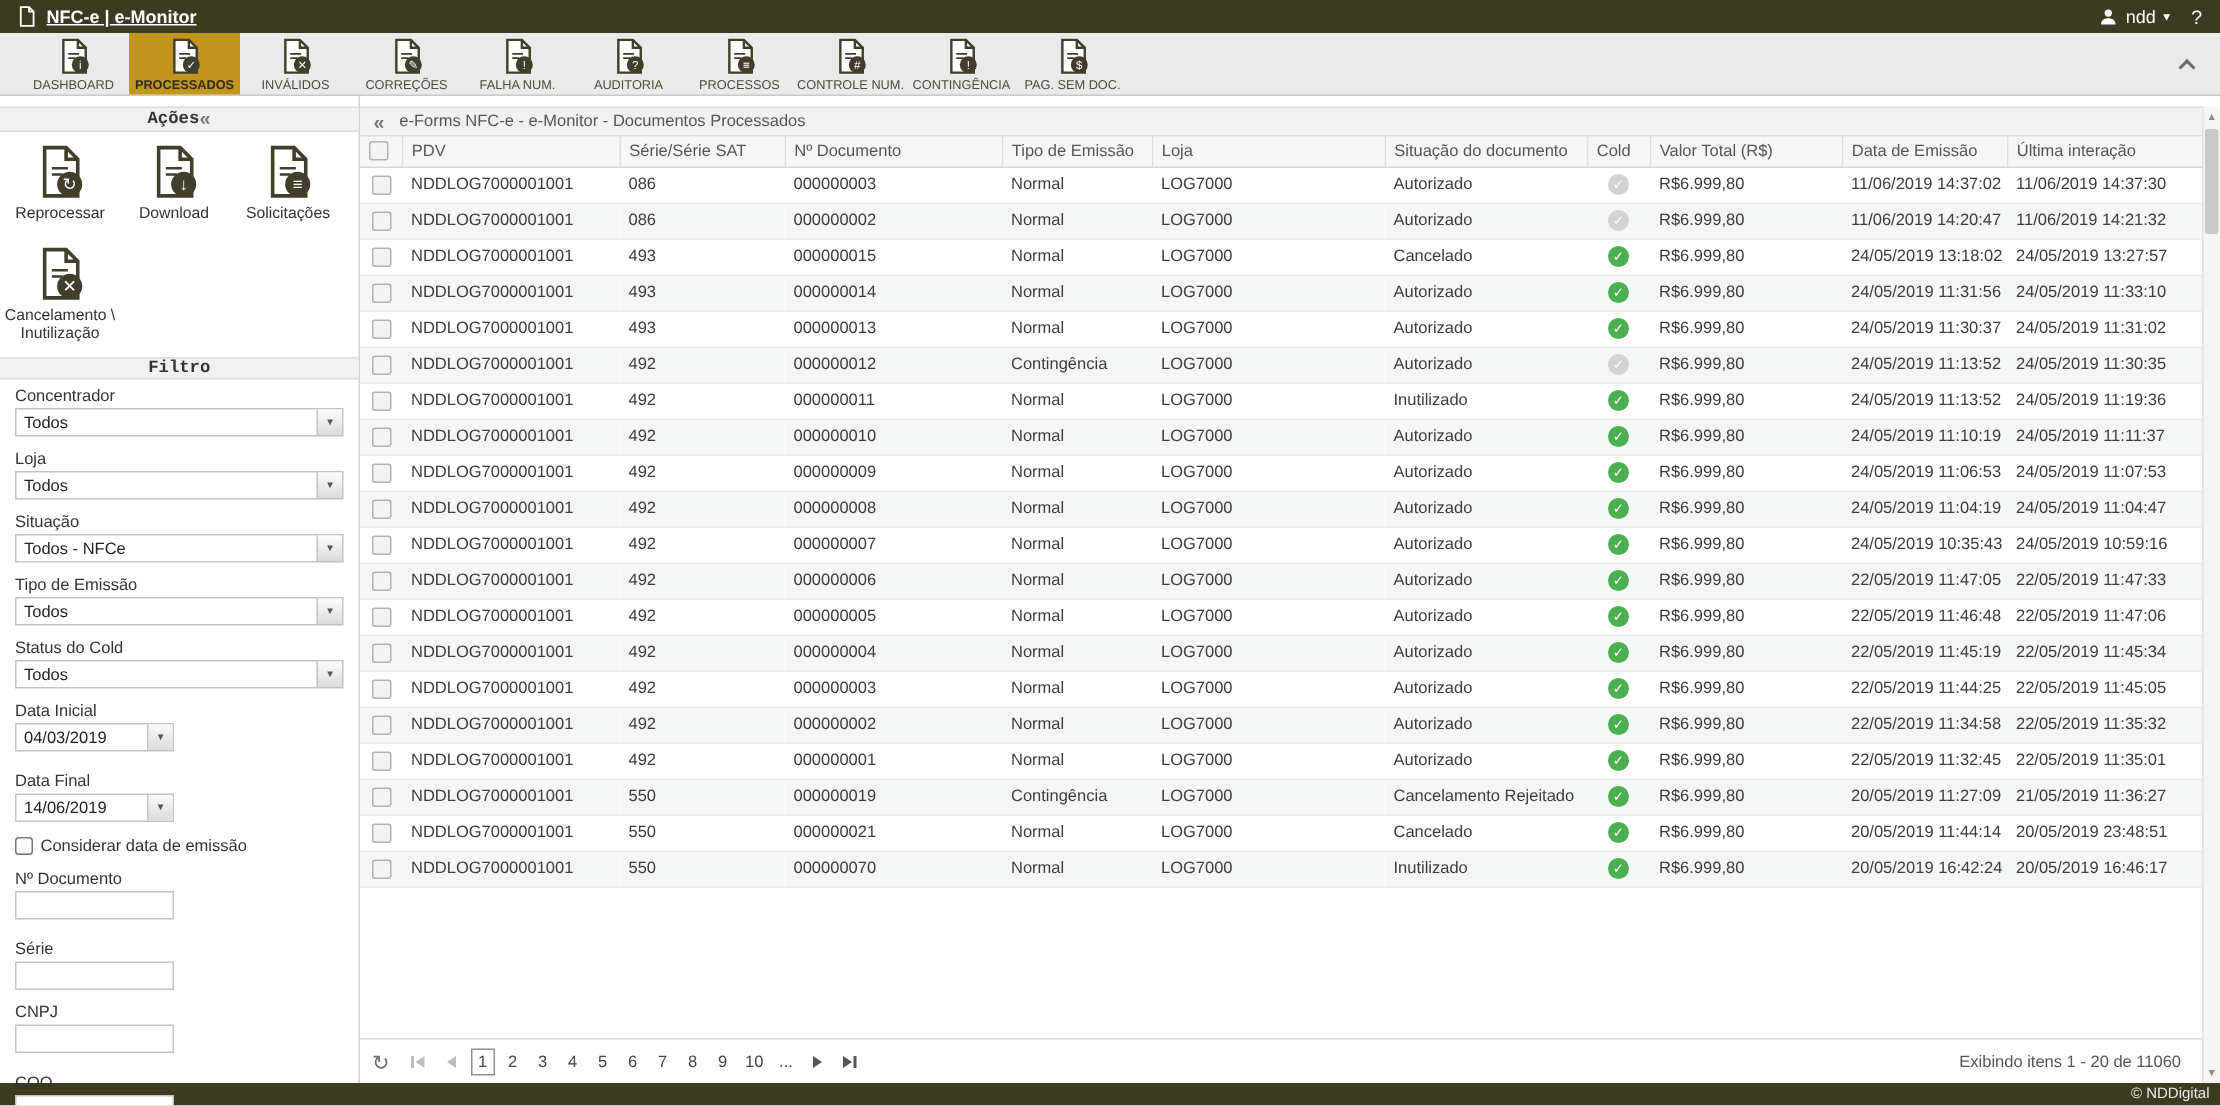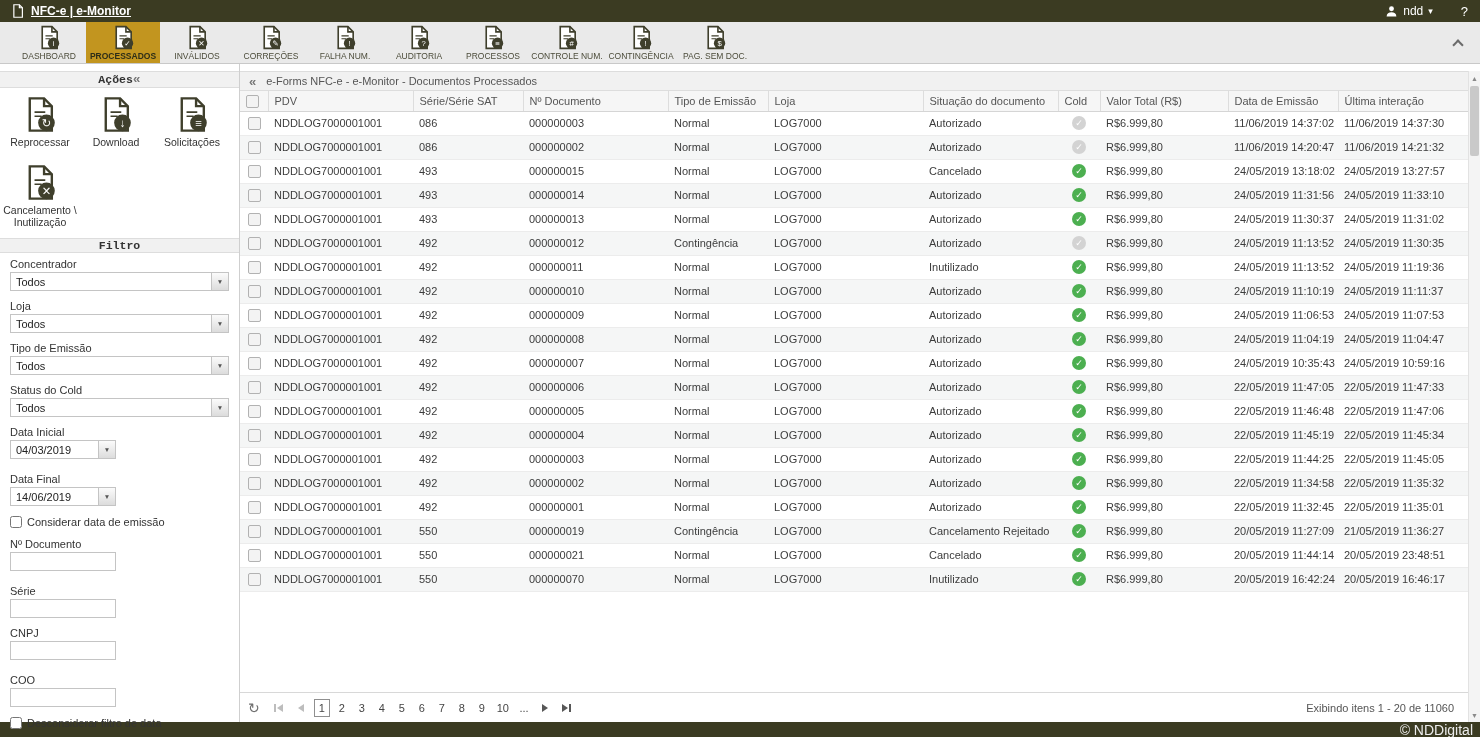--- a/index.html
+++ b/index.html
@@ -3,21 +3,21 @@
 <meta charset="utf-8">
 <style>
   * { margin:0; padding:0; box-sizing:border-box; }
   html,body { width:1480px; height:737px; overflow:hidden; }
   body { font-family:"Liberation Sans",sans-serif; background:#fff; color:#333; }
 
   
   .titlebar { height:22px; background:var(--dark,#3b3b22); color:#fff; display:flex;
     align-items:center; justify-content:space-between; padding:0 12px; font-size:12px; }
   .tb-left { display:flex; align-items:center; gap:7px; font-weight:bold;text-decoration:underline; }
-  .tb-right { display:flex; align-items:center; gap:28px; }
+  .tb-right { display:flex; align-items:center; gap:14px; }
   .tb-user { display:flex; align-items:center; gap:5px; cursor:pointer; }
   .tb-caret { font-size:9px; }
   .tb-help { cursor:pointer; font-size:13px; }
 
   
   .ribbon { height:42px; background:#eaeaea; border-bottom:1px solid #c9c9c9;
     display:flex; align-items:stretch; padding-left:12px; position:relative; }
   .ribbon-item { width:74px; display:flex; flex-direction:column; align-items:center;
     justify-content:center; gap:1px; cursor:pointer; }
   .ribbon-item .rlbl { font-size:8.5px; color:#4c4c3a; white-space:nowrap; }
@@ -104,21 +104,21 @@
     border-left:1px solid #e2e2e2; }
   .vs-arrow { position:absolute; left:0; width:11px; height:12px; color:#8a8a8a; font-size:7px;
     display:flex; align-items:center; justify-content:center; cursor:pointer; }
   .vs-up { top:1px; }
   .vs-down { bottom:1px; }
   .vs-thumb { position:absolute; left:1px; right:1px; top:15px; height:70px; background:#c9c9c9;
     border-radius:2px; cursor:pointer; }
 
   
   .footer { height:15px; background:var(--dark,#3b3b22); color:#ececec; display:flex;
-    align-items:center; justify-content:flex-end; padding:0 7px; font-size:14px; }
+    align-items:center; justify-content:flex-end; padding:0 7px; font-size:10px; }
 
   
   .doc-sm { width:21px; height:25px; }
   .doc-lg { width:31px; height:37px; }
 </style>
 </head>
 <body>
 
 <header class="titlebar">
   <div class="tb-left">
@@ -307,20 +307,27 @@
     <div class="f-label">Concentrador</div>
     <div class="select">
       <span class="sel-val">Todos</span>
       <span class="sel-btn">▼</span>
     </div>
   </div>
           <div class="filter-group">
     <div class="f-label">Loja</div>
     <div class="select">
       <span class="sel-val">Todos</span>
+      <span class="sel-btn">▼</span>
+    </div>
+  </div>
+          <div class="filter-group">
+    <div class="f-label">Situação</div>
+    <div class="select">
+      <span class="sel-val">Todos - NFCe</span>
       <span class="sel-btn">▼</span>
     </div>
   </div>
           <div class="filter-group">
     <div class="f-label">Tipo de Emissão</div>
     <div class="select">
       <span class="sel-val">Todos</span>
       <span class="sel-btn">▼</span>
     </div>
   </div>

